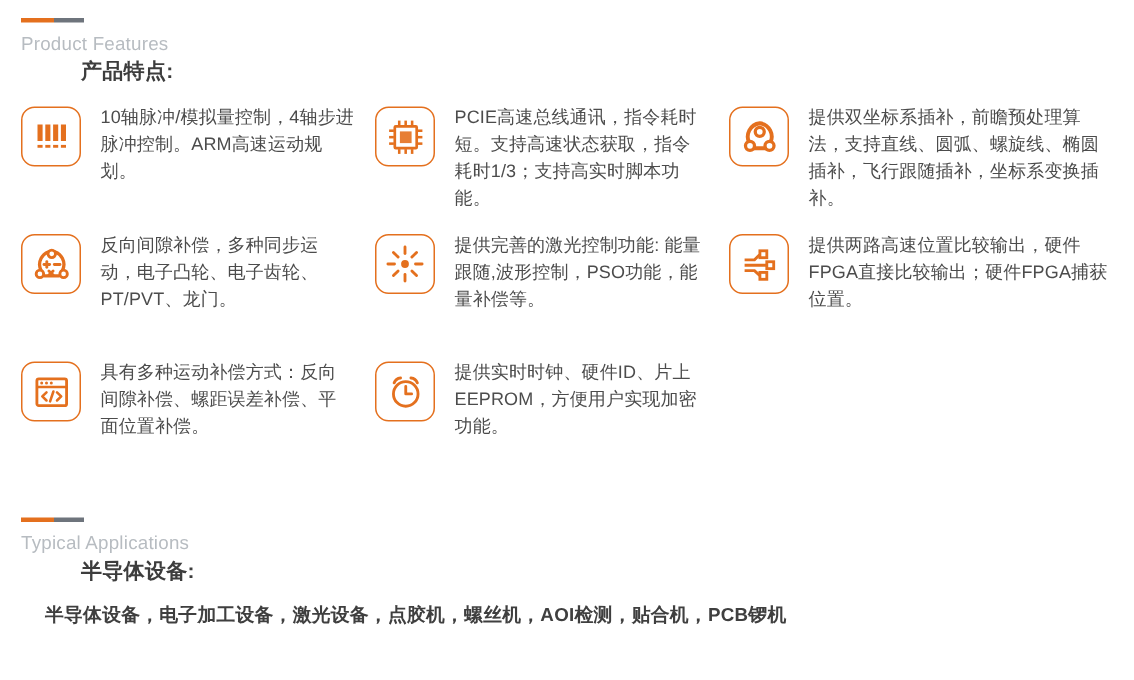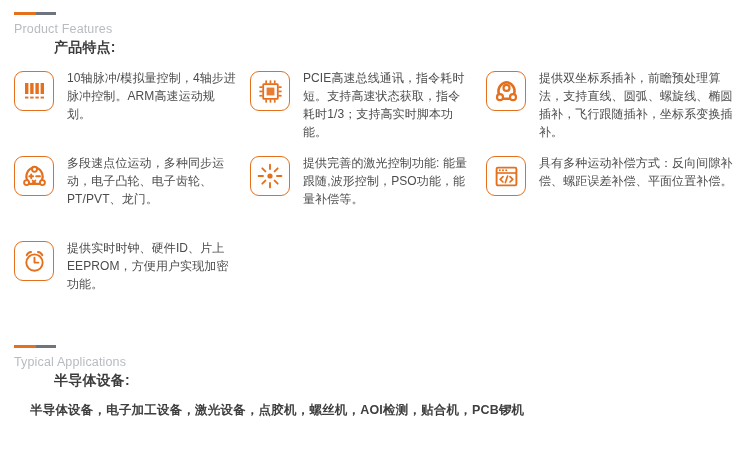--- a/index.html
+++ b/index.html
@@ -193,21 +193,21 @@
           <circle cx="20.4" cy="18.6" r="2.5" stroke="#e4701e" stroke-width="1.9" fill="#ffffff"></circle>
           <g stroke="#e4701e" stroke-width="1.9" stroke-linecap="round">
             <path d="M7.3 12.3 H11.1"></path>
             <path d="M9.2 10.4 V14.2"></path>
             <path d="M14.2 12.3 H18.0"></path>
             <path d="M10.6 16.6 L13.4 19.4"></path>
             <path d="M13.4 16.6 L10.6 19.4"></path>
           </g>
         </svg>
       </div>
-      <div class="feature-text">多段速点位运动，多种同步运动，电子凸轮、电子齿轮、PT/PVT、龙门。</div>
+      <div class="feature-text">反向间隙补偿，多种同步运动，电子凸轮、电子齿轮、PT/PVT、龙门。</div>
     </div>
 
     <div class="feature">
       <div class="icon-box">
         <svg width="26" height="26" viewBox="0 0 26 26" fill="none">
           <circle cx="13" cy="13" r="2.6" fill="#e4701e"></circle>
           <g stroke="#e4701e" stroke-width="1.9" stroke-linecap="round">
             <path d="M13 1.6 V6.0"></path>
             <path d="M13 20.0 V24.4"></path>
             <path d="M1.6 13 H6.0"></path>
@@ -215,20 +215,35 @@
             <path d="M5.3 5.3 L8.4 8.4"></path>
             <path d="M17.6 17.6 L20.7 20.7"></path>
             <path d="M20.7 5.3 L17.6 8.4"></path>
             <path d="M8.4 17.6 L5.3 20.7"></path>
           </g>
         </svg>
       </div>
       <div class="feature-text">提供完善的激光控制功能: 能量跟随,波形控制，PSO功能，能量补偿等。</div>
     </div>
 
+    <div class="feature">
+      <div class="icon-box">
+        <svg width="25" height="25" viewBox="0 0 25 25" fill="none">
+          <g stroke="#e4701e" stroke-width="1.9" fill="none">
+            <path d="M2.4 9.2 H9.0 L12.4 5.8"></path>
+            <path d="M2.4 12.8 H14.4 L17.0 12.8"></path>
+            <path d="M2.4 16.4 H9.0 L12.4 19.6"></path>
+          </g>
+          <rect x="12.6" y="3.2" width="4.6" height="4.6" stroke="#e4701e" stroke-width="1.9" fill="#ffffff"></rect>
+          <rect x="17.2" y="10.5" width="4.6" height="4.6" stroke="#e4701e" stroke-width="1.9" fill="#ffffff"></rect>
+          <rect x="12.6" y="17.6" width="4.6" height="4.6" stroke="#e4701e" stroke-width="1.9" fill="#ffffff"></rect>
+        </svg>
+      </div>
+      <div class="feature-text">提供两路高速位置比较输出，硬件FPGA直接比较输出；硬件FPGA捕获位置。</div>
+    </div>
 
     <div class="feature">
       <div class="icon-box">
         <svg width="25" height="25" viewBox="0 0 25 25" fill="none">
           <rect x="2.6" y="3.6" width="19.8" height="17.8" rx="1.3" stroke="#e4701e" stroke-width="1.9" fill="none"></rect>
           <path d="M2.6 9.0 H22.4" stroke="#e4701e" stroke-width="1.6"></path>
           <g fill="#e4701e">
             <circle cx="5.8" cy="6.3" r="1.0"></circle>
             <circle cx="9.0" cy="6.3" r="1.0"></circle>
             <circle cx="12.2" cy="6.3" r="1.0"></circle>

